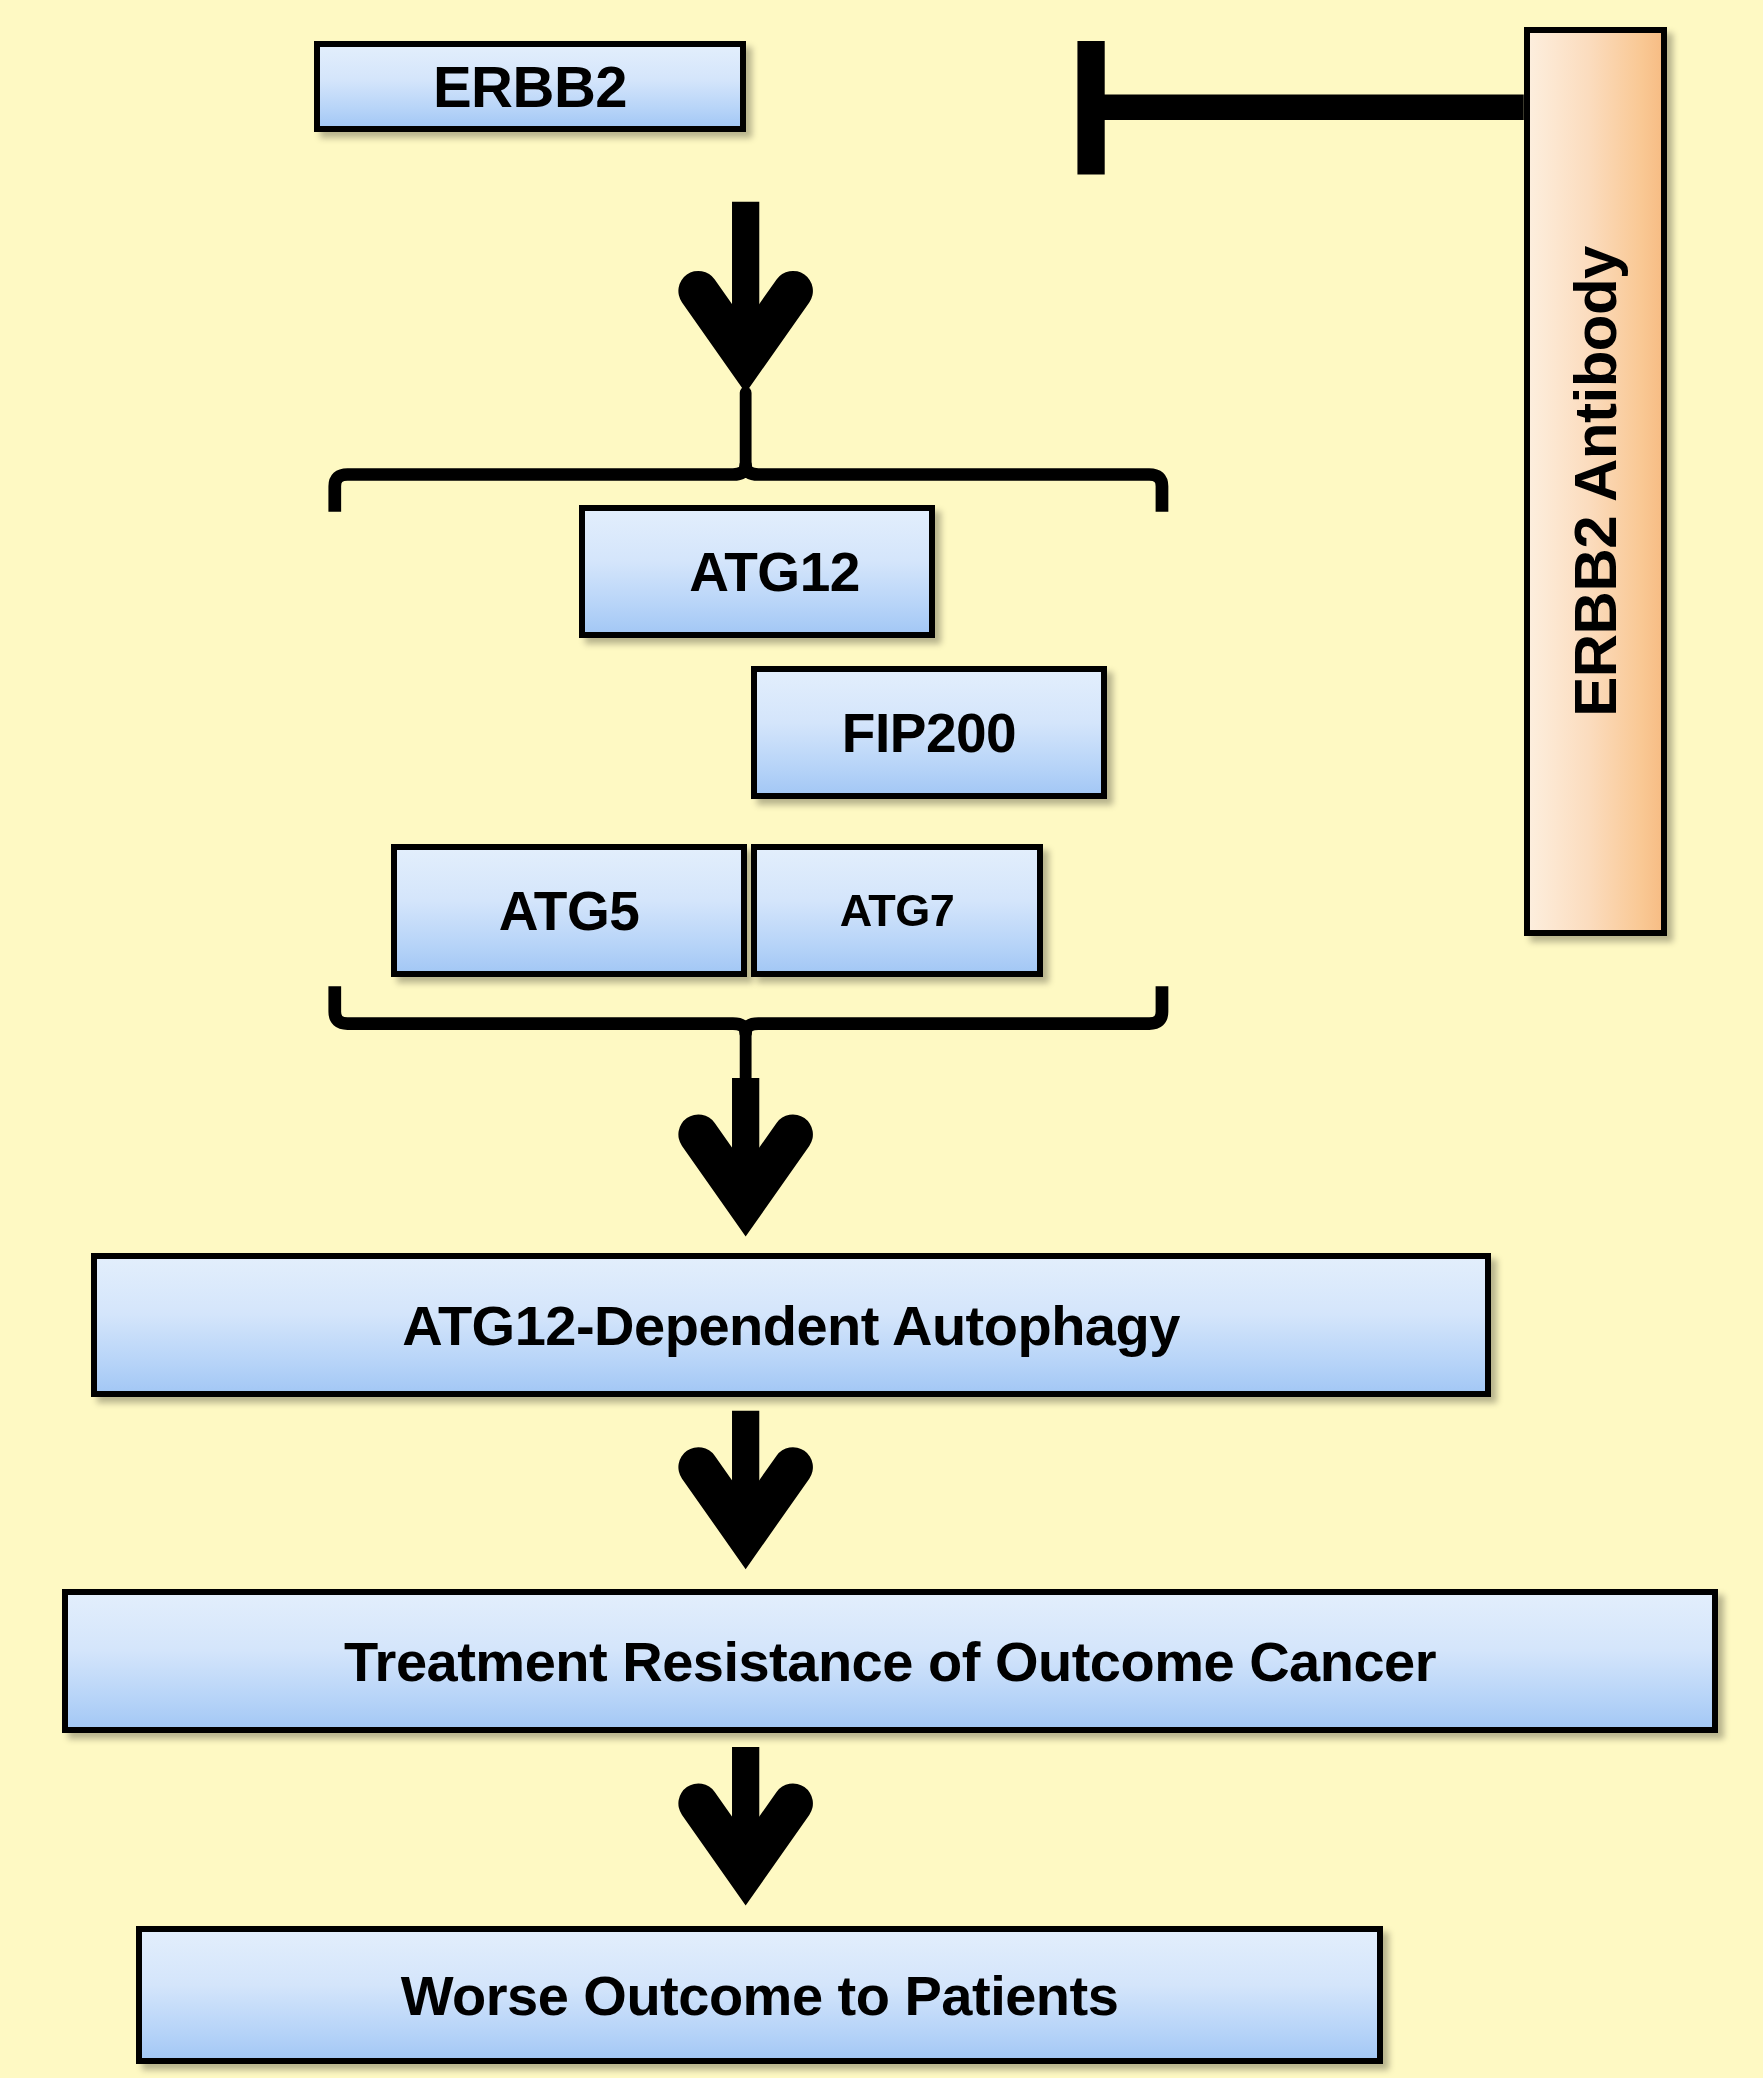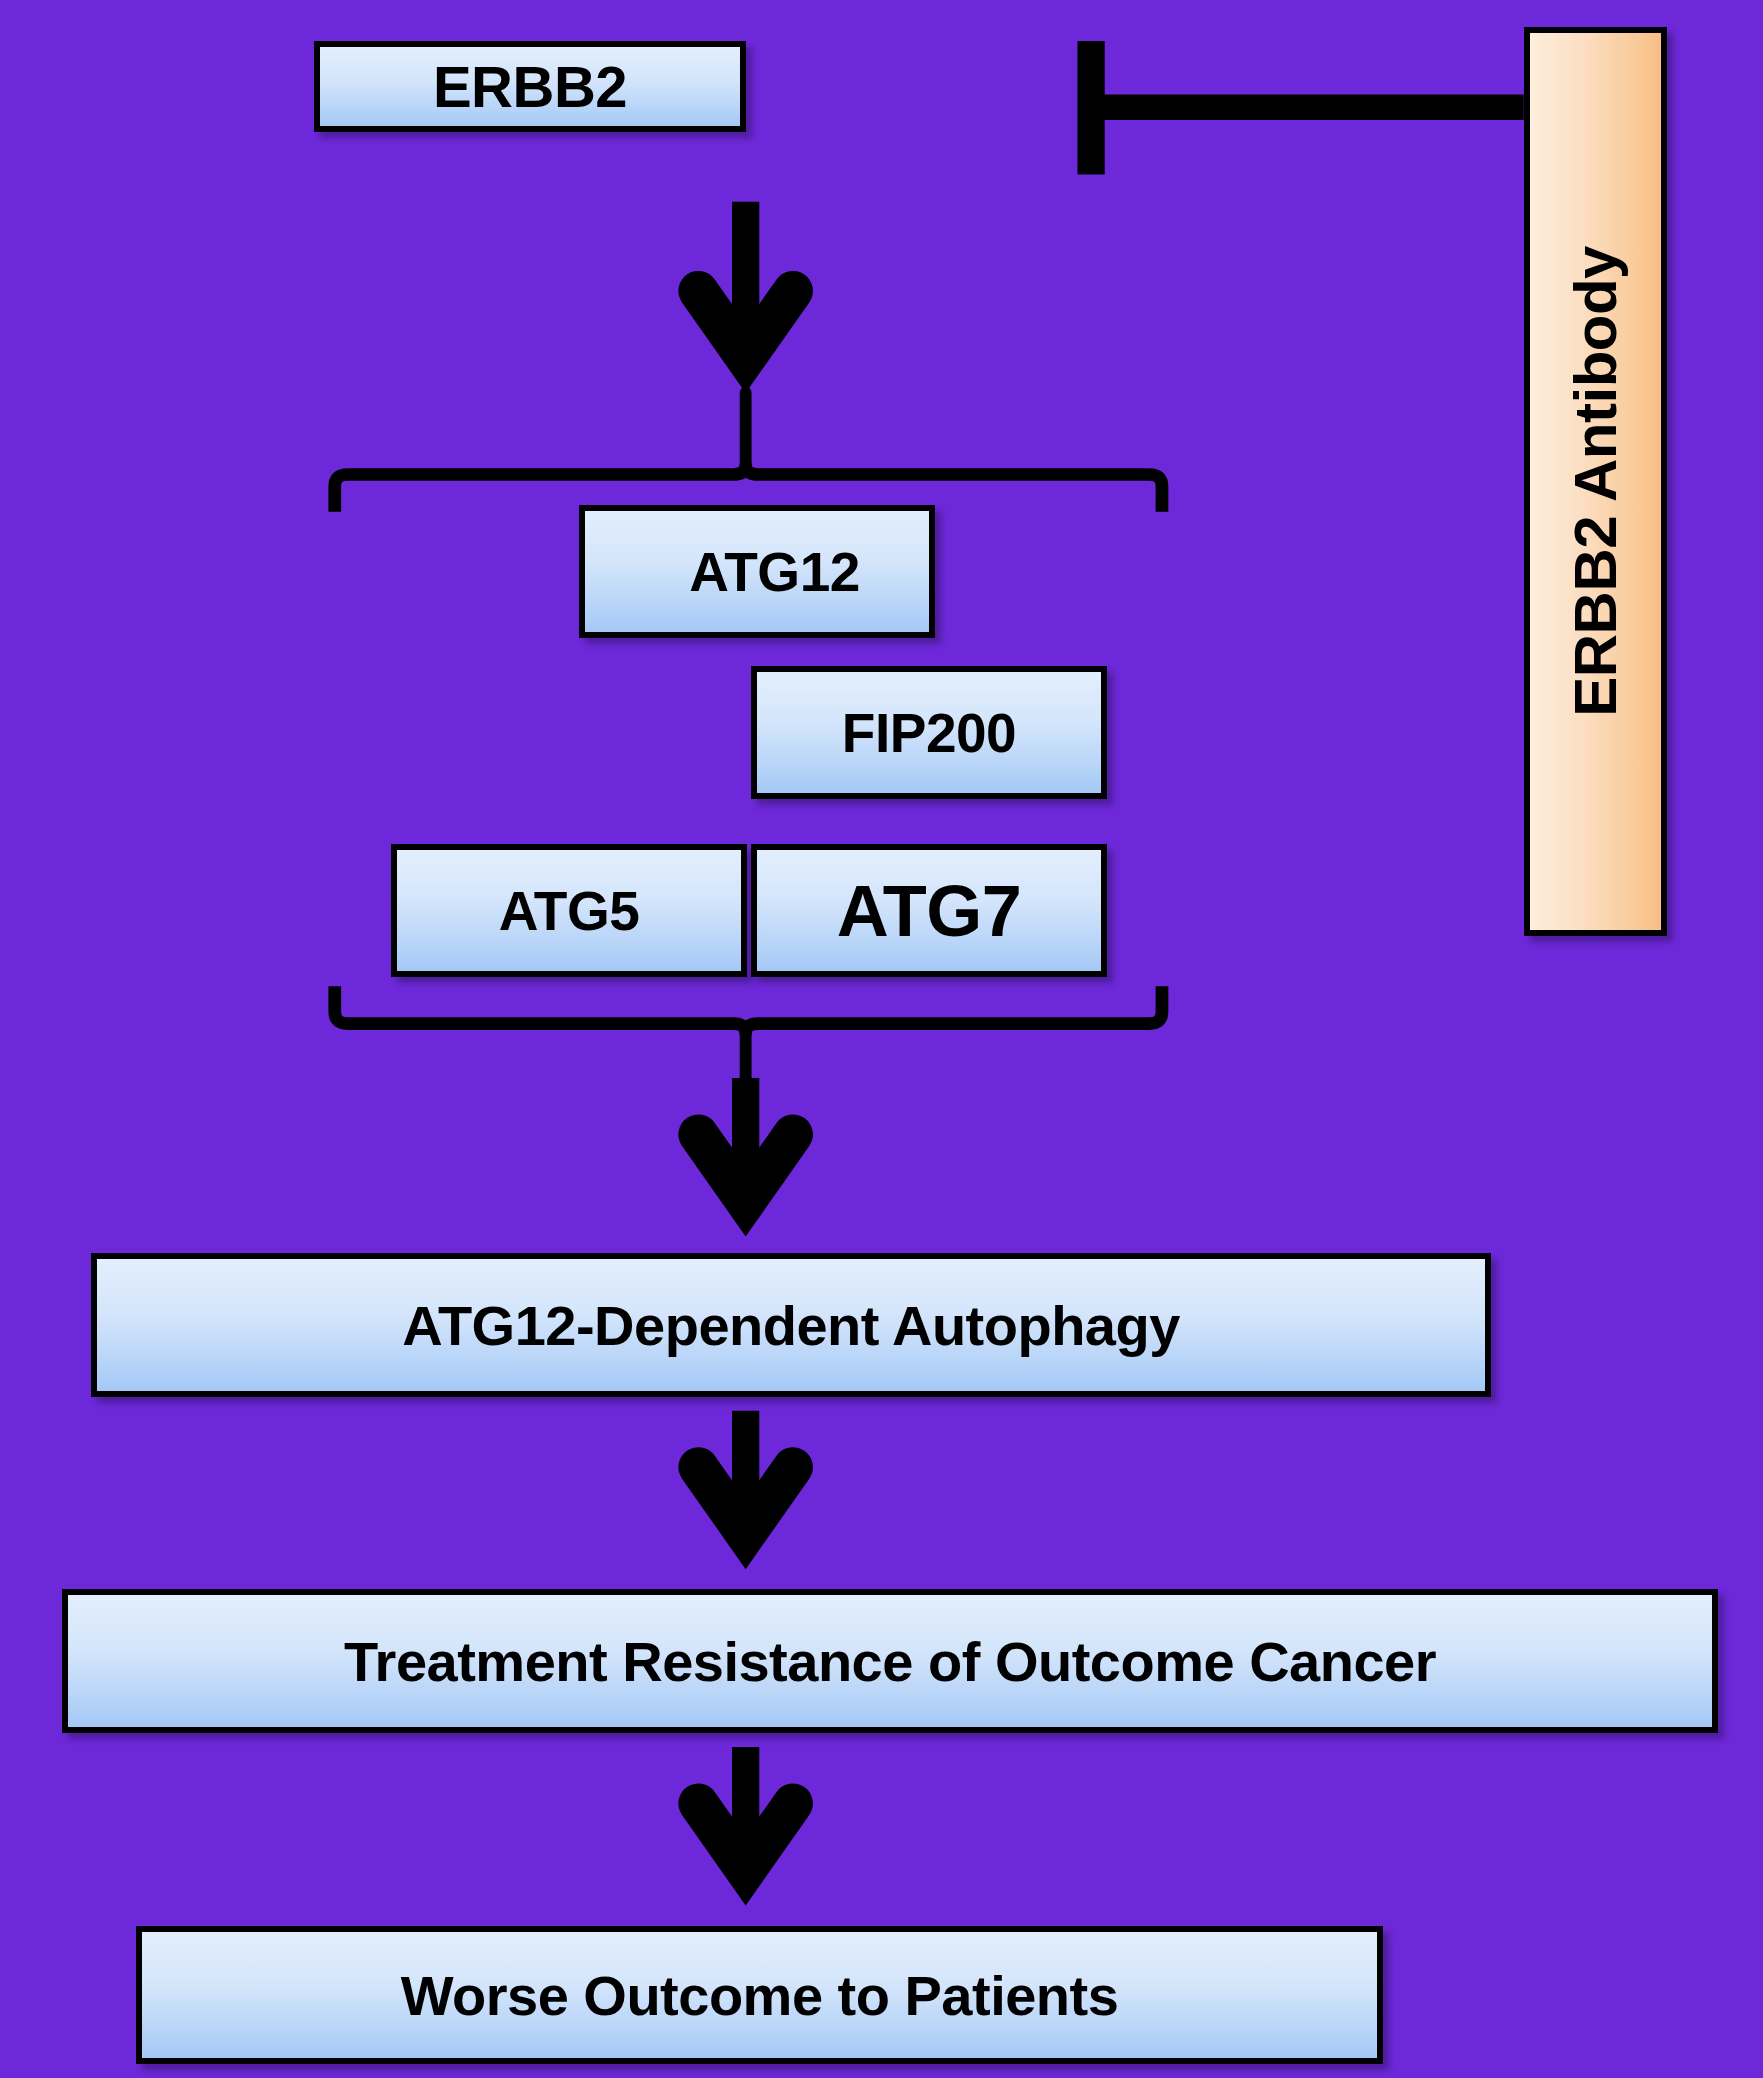--- a/index.html
+++ b/index.html
@@ -7,21 +7,21 @@
     padding: 0;
     background: #ffffff;
   }
   body {
     font-family: "Liberation Sans", sans-serif;
   }
   #canvas {
     position: relative;
     width: 1764px;
     height: 2078px;
-    background: #6d28d9;
+    background: #fef9c3;
     overflow: hidden;
   }
 
   
   .node {
     position: absolute;
     box-sizing: border-box;
     border: 6.4px solid #000000;
     display: flex;
     align-items: center;
@@ -139,21 +139,21 @@
 
 
   <div class="node" style="left:751px; top:666px; width:356px; height:133px; font-size:55px;">
     <span>FIP200</span>
   </div>
 
   <div class="node" style="left:391px; top:844px; width:356px; height:133px; font-size:55px;">
     <span>ATG5</span>
   </div>
 
-  <div class="node" style="left:751px; top:844px; width:356px; height:133px; font-size:72px;">
+  <div class="node" style="left:751px; top:844px; width:292px; height:133px; font-size:45px;">
     <span>ATG7</span>
   </div>
 
   <div class="node" style="left:62px; top:1253px; width:1400px; height:144px; font-size:56px;margin-left:29px;">
     <span>ATG12-Dependent Autophagy</span>
   </div>
 
   <div class="node" style="left:62px; top:1589px; width:1656px; height:144px; font-size:56px;">
     <span>Treatment Resistance of Outcome Cancer</span>
   </div>

